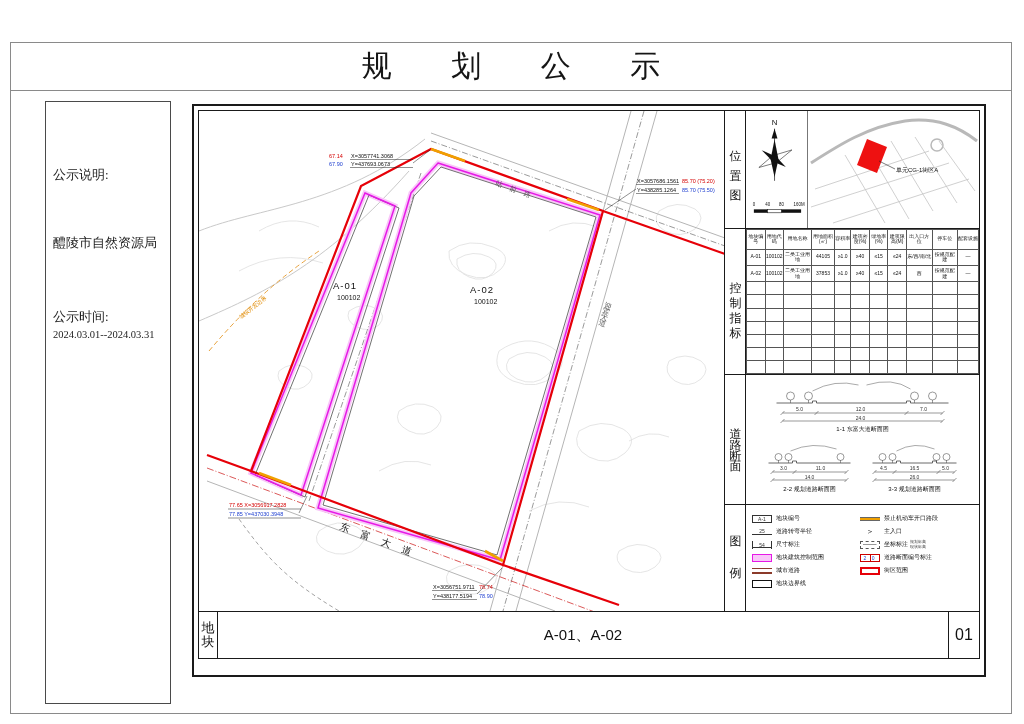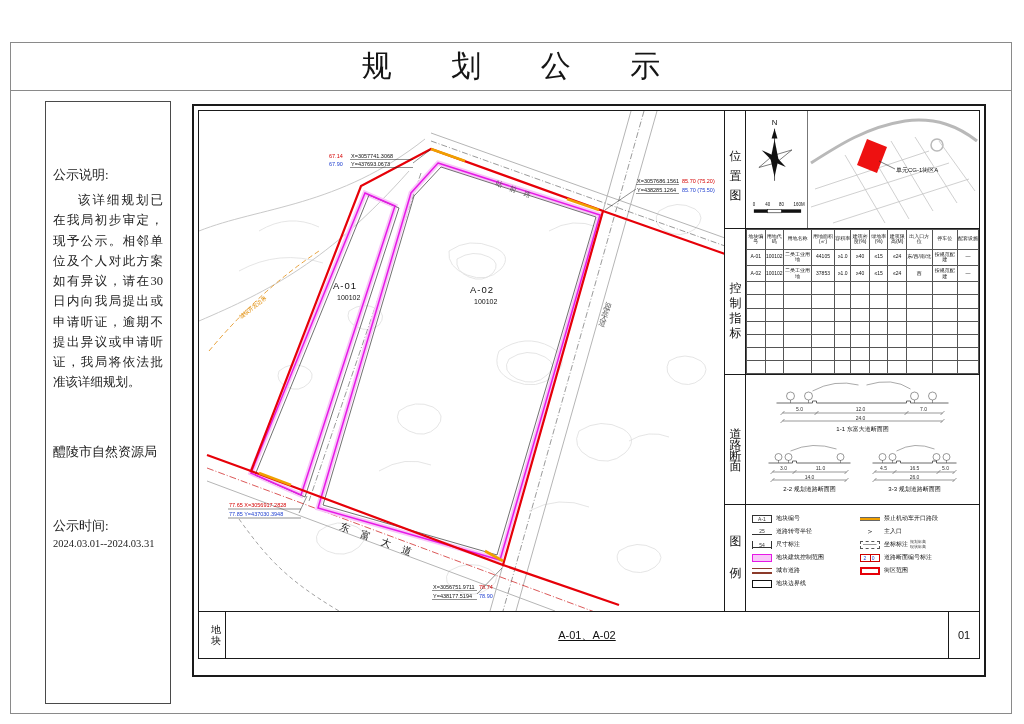--- a/index.html
+++ b/index.html
@@ -89,38 +89,37 @@
   .sym-block-extent{border:2px solid #e60008;height:8px;}
 
   
   .bottom-strip{position:absolute;left:0;top:500px;width:780px;height:47px;display:flex;border-top:1px solid #1a1a1a;background:#fff;}
   .tb-title{width:528px;border-right:1px solid #1a1a1a;display:flex;align-items:center;justify-content:center;
     font-weight:bold;font-size:16px;letter-spacing:1px;color:#000;}
   .tb-type{width:80px;border-right:1px solid #1a1a1a;display:flex;align-items:center;justify-content:center;font-size:12.5px;}
   .tb-right{flex:1;display:flex;flex-direction:column;}
   .tb-block{height:21px;border-bottom:1px solid #1a1a1a;display:flex;align-items:center;justify-content:center;font-size:11.5px;}
   .tb-bottom{flex:1;display:flex;}
-  .tb-parcel-label{width:19px;border-right:1px solid #1a1a1a;font-size:10px;line-height:1.1;display:flex;
-    align-items:center;justify-content:center;text-align:center;word-break:break-all;padding:0 3px;margin-left:8px;}
-  .tb-parcel-value{flex:1;border-right:1px solid #1a1a1a;display:flex;align-items:center;justify-content:center;font-size:11px;text-decoration:underline;}
-  .tb-sheetno{width:30px;display:flex;align-items:center;justify-content:center;font-size:11px;}
+  .tb-parcel-label{width:19px;border-right:1px solid #1a1a1a;font-size:13px;line-height:1.1;display:flex;
+    align-items:center;justify-content:center;text-align:center;word-break:break-all;padding:0 3px;}
+  .tb-parcel-value{flex:1;border-right:1px solid #1a1a1a;display:flex;align-items:center;justify-content:center;font-size:15px;}
+  .tb-sheetno{width:30px;display:flex;align-items:center;justify-content:center;font-size:16px;}
 </style>
 </head>
 <body>
 
 <div class="page-frame"></div>
 
 <div class="title-row">
   <span class="main-title">规 划 公 示</span>
 </div>
 
 <div class="notice-panel">
   <div class="notice-inner">
     <div class="notice-heading">公示说明:</div>
-    <div class="notice-body">该详细规划已在我局初步审定，现予公示。相邻单位及个人对此方案如有异议，请在30日内向我局提出或申请听证，逾期不提出异议或申请听证，我局将依法批准该详细规划。</div>
     <div class="notice-agency">醴陵市自然资源局</div>
     <div class="notice-time-label">公示时间:</div>
     <div class="notice-time-value">2024.03.01--2024.03.31</div>
   </div>
 </div>
 
 <div class="sheet">
   <div class="sheet-inner">
 
     <div class="map-area">

